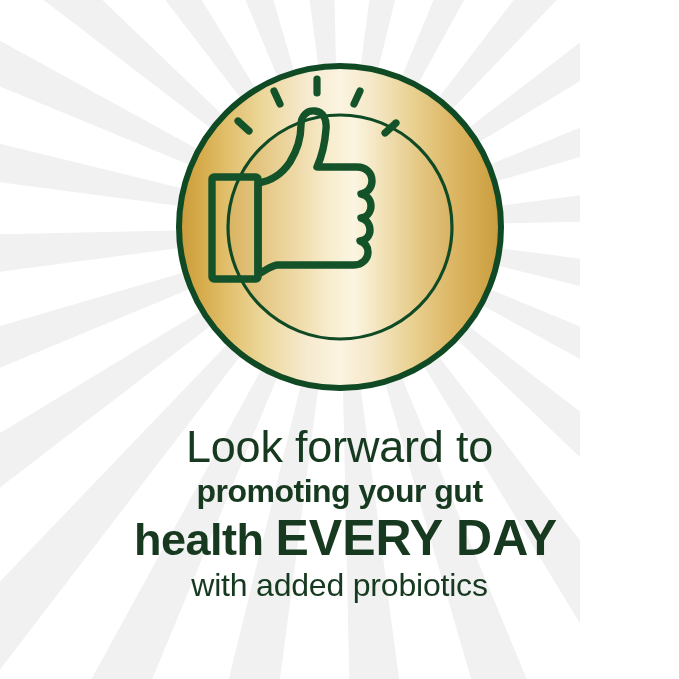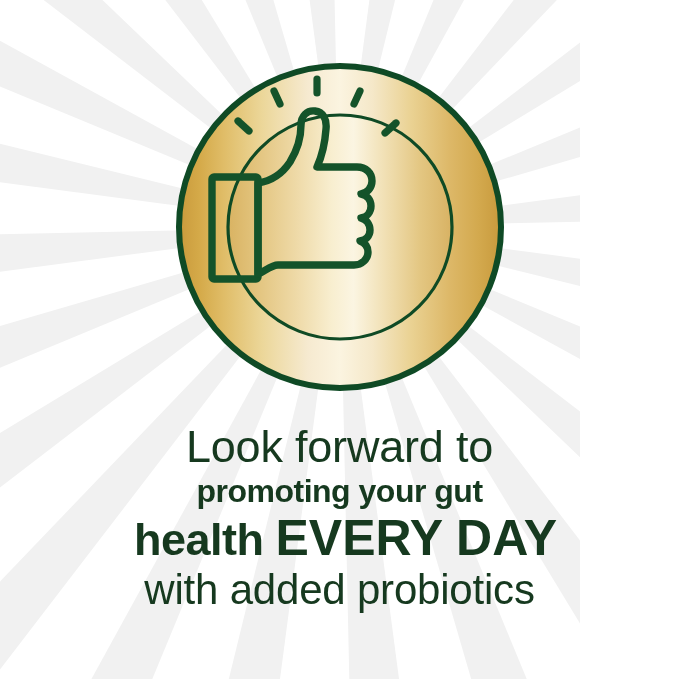--- a/index.html
+++ b/index.html
@@ -72,21 +72,21 @@
     letter-spacing: -0.5px;
     margin-bottom: 6px;
     padding-left: 12px;
   }
   .line3 .emph {
     font-size: 50px;
     font-weight: 800;
     letter-spacing: 0px;
   }
   .line4 {
-    font-size: 42px;
+    font-size: 32px;
     font-weight: 400;
     letter-spacing: -0.2px;
   }
 </style>
 </head>
 <body>
 
 <div class="stage">
 
   <svg class="sunburst" viewBox="0 0 679 679" aria-hidden="true">

